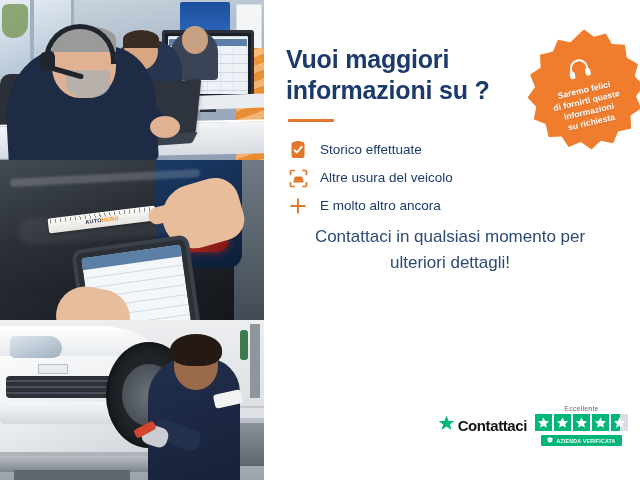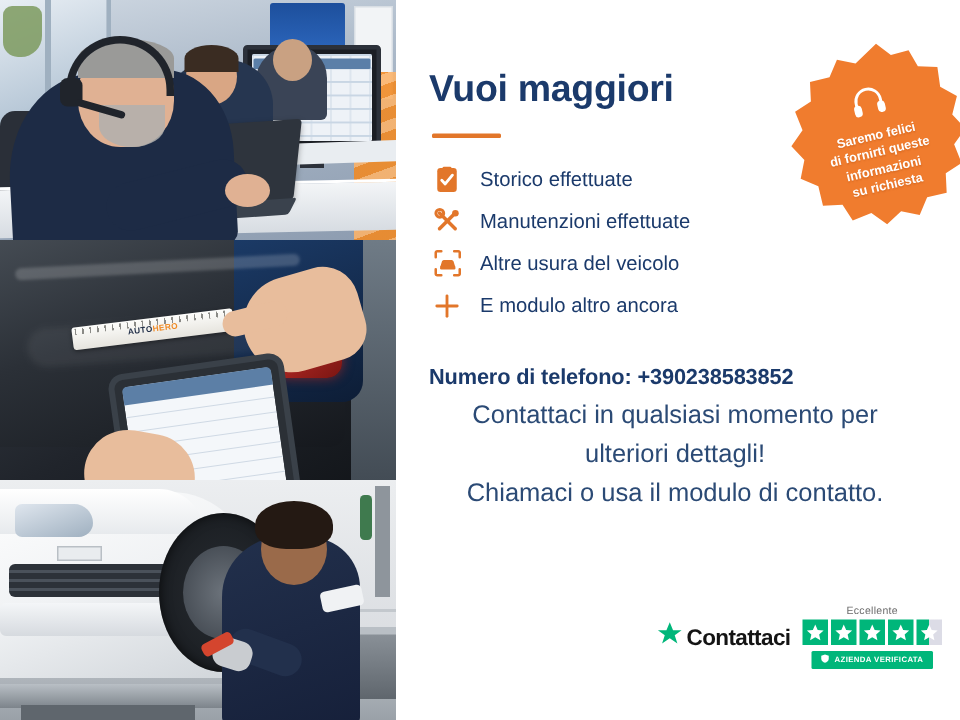--- a/index.html
+++ b/index.html
@@ -319,50 +319,38 @@
       <div class="whair"></div>
       <div class="wbadge"></div>
     </div>
 
   </div>
 
   <div class="content">
 
     <h1 class="headline">
       <span>Vuoi maggiori</span><br>
+      <span>informazioni su ?</span>
     </h1>
 
     <div class="rule"></div>
 
     <ul class="features">
 
       <li class="feature">
         <span class="ico">
           <svg width="18" height="18" viewBox="0 0 18 18">
             <rect x="2.5" y="1" width="13" height="16" rx="2.2" fill="#e2762a"></rect>
             <rect x="6" y="0" width="6" height="3" rx="1" fill="#e2762a"></rect>
             <path d="M5.5 9.2 L7.8 11.6 L12.6 5.8" stroke="#ffffff" stroke-width="1.9" fill="none" stroke-linecap="round" stroke-linejoin="round"></path>
           </svg>
         </span>
         <span class="txt">Storico effettuate</span>
       </li>
 
-      <li class="feature">
-        <span class="ico">
-          <svg width="19" height="19" viewBox="0 0 19 19">
-            <g stroke="#e2762a" stroke-width="2.3" stroke-linecap="round">
-              <line x1="4" y1="4" x2="14.5" y2="14.5"></line>
-              <line x1="14.5" y1="4" x2="4" y2="14.5"></line>
-            </g>
-            <circle cx="4.2" cy="4.2" r="2.6" fill="none" stroke="#e2762a" stroke-width="2"></circle>
-            <circle cx="14.6" cy="4.2" r="2.2" fill="#e2762a"></circle>
-          </svg>
-        </span>
-        <span class="txt">Manutenzioni effettuate</span>
-      </li>
 
 
       <li class="feature">
         <span class="ico">
           <svg width="19" height="19" viewBox="0 0 19 19">
             <g stroke="#e2762a" stroke-width="1.7" fill="none" stroke-linecap="round">
               <path d="M1.5 5.5 V2.6 A1 1 0 0 1 2.6 1.5 H5.2"></path>
               <path d="M13.8 1.5 H16.4 A1 1 0 0 1 17.5 2.6 V5.5"></path>
               <path d="M17.5 13.5 V16.4 A1 1 0 0 1 16.4 17.5 H13.8"></path>
               <path d="M5.2 17.5 H2.6 A1 1 0 0 1 1.5 16.4 V13.5"></path>
@@ -376,30 +364,28 @@
 
       <li class="feature">
         <span class="ico">
           <svg width="18" height="18" viewBox="0 0 18 18">
             <g stroke="#e2762a" stroke-width="1.9" stroke-linecap="round">
               <line x1="9" y1="2.2" x2="9" y2="15.8"></line>
               <line x1="2.2" y1="9" x2="15.8" y2="9"></line>
             </g>
           </svg>
         </span>
-        <span class="txt">E modulo altro ancora</span>
+        <span class="txt">E molto altro ancora</span>
       </li>
 
     </ul>
 
-    <div class="phone">Numero di telefono: +390238583852</div>
 
     <div class="contact">
       <div>Contattaci in qualsiasi momento per ulteriori dettagli!</div>
-      <div>Chiamaci o usa il modulo di contatto.</div>
     </div>
 
     <div class="trust">
       <div class="tp-logo">
         <span>
           <svg width="17" height="17" viewBox="0 0 20 20">
             <polygon points="10,1 12.6,7.2 19.3,7.2 13.9,11.2 16,17.6 10,13.6 4,17.6 6.1,11.2 0.7,7.2 7.4,7.2" fill="#00b67a"></polygon>
           </svg>
         </span>
         <span class="tp-name">Contattaci</span>

